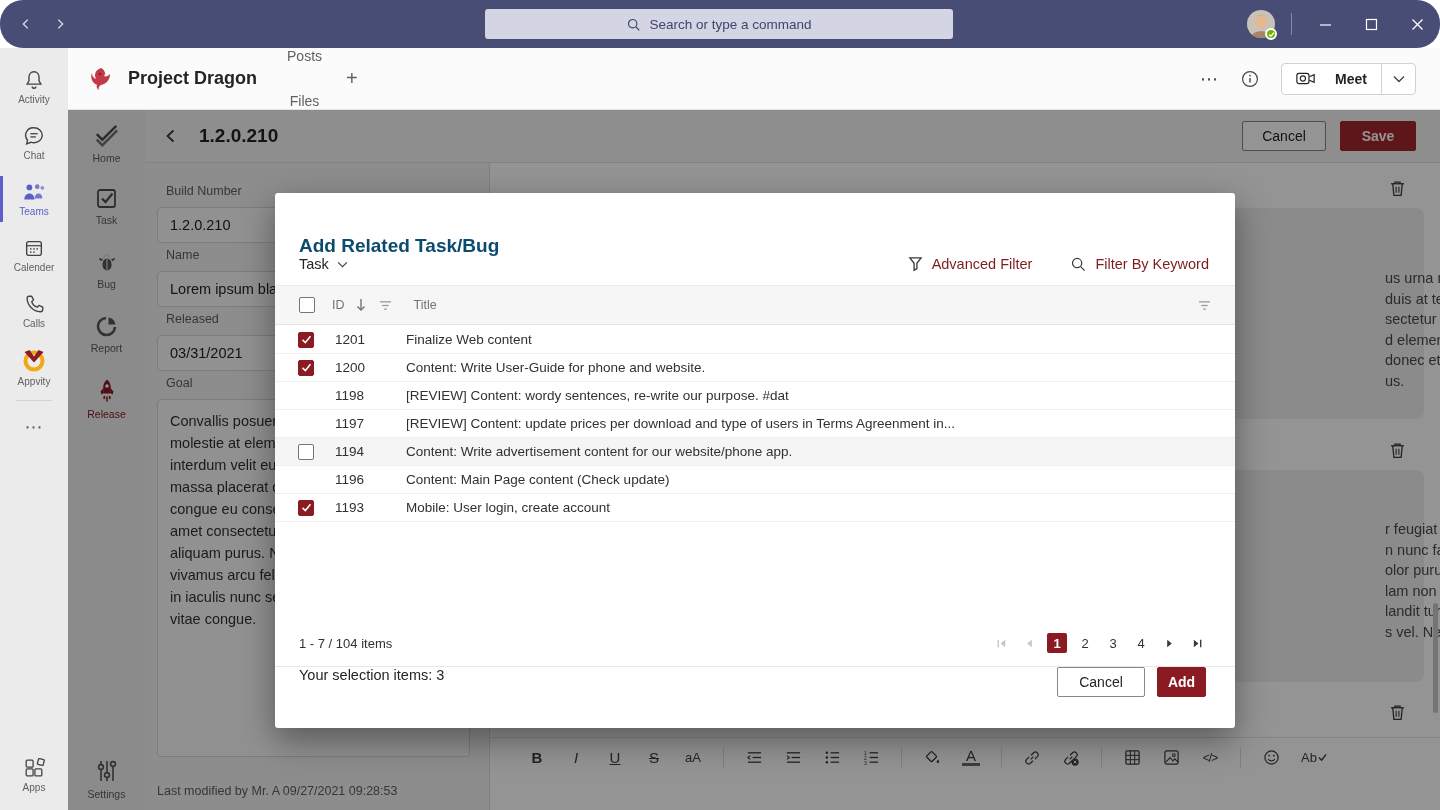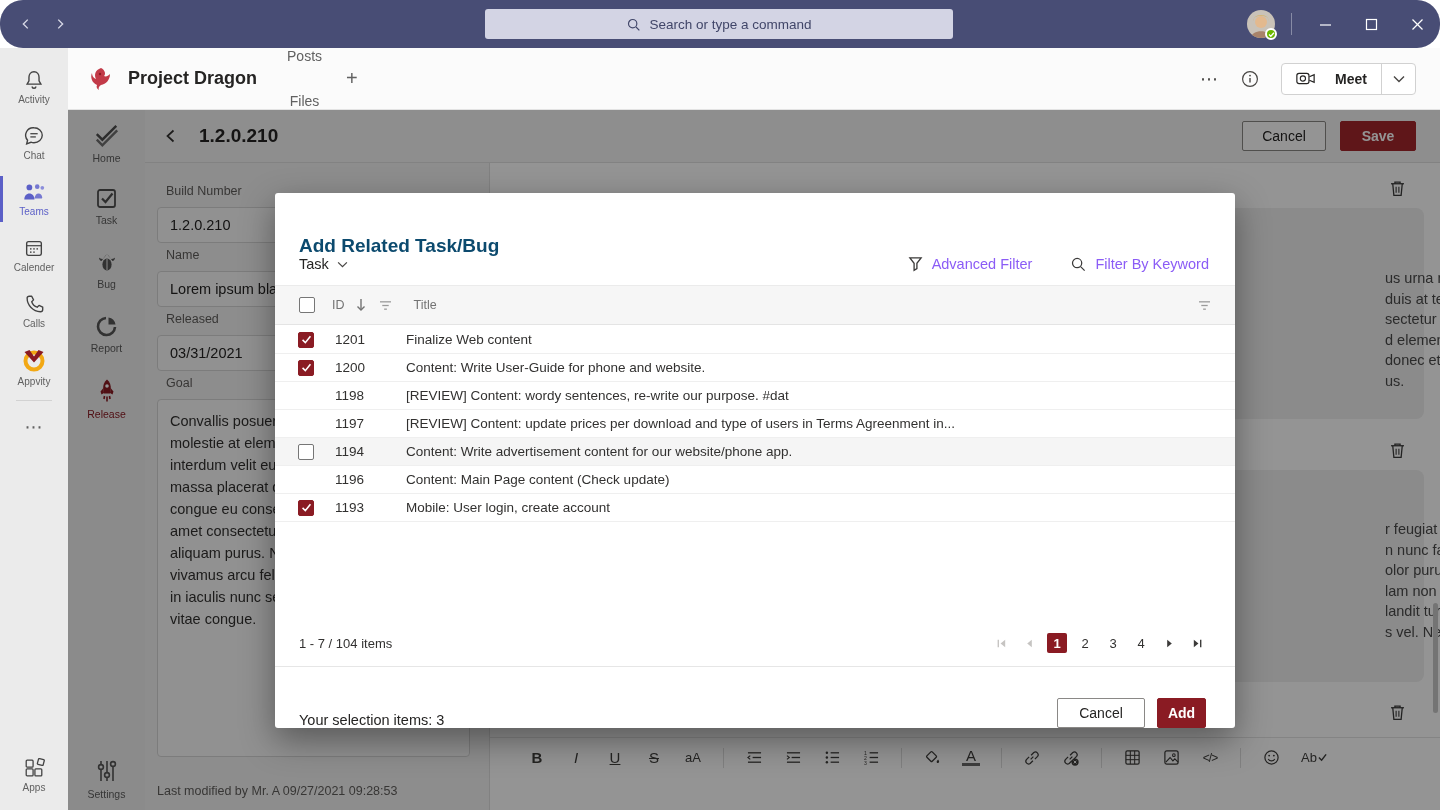--- a/index.html
+++ b/index.html
@@ -82,42 +82,42 @@
 
   
   .dim { position:absolute; top:110px; left:68px; right:0; bottom:0; background:rgba(0,0,0,0.42); z-index:5; }
 
   
   .modal { position:absolute; left:275px; top:193px; width:960px; height:535px; background:#fff; border-radius:3px; box-shadow:0 12px 34px rgba(0,0,0,.4); z-index:10; }
   .m-title { position:absolute; left:24px; top:16px; font-size:19px; font-weight:bold; color:#0c4a6e;margin-top:26px; }
   .m-controls { position:absolute; left:24px; right:26px; top:58px; height:26px; display:flex; align-items:center; }
   .type-dd { display:flex; align-items:center; gap:8px; font-size:14.5px; color:#252423; }
   .m-filters { margin-left:auto; display:flex; align-items:center; gap:38px; }
-  .flt { display:flex; align-items:center; gap:9px; font-size:14.5px; color:#8b5cf6; }
+  .flt { display:flex; align-items:center; gap:9px; font-size:14.5px; color:#7f1d1d; }
   .m-thead { position:absolute; left:0; right:0; top:92px; height:40px; background:#f6f6f6; border-top:1px solid #ebebeb; border-bottom:1px solid #e4e4e4; display:flex; align-items:center; padding:0 24px; color:#737373; font-size:12.5px; }
   .cb { width:16px; height:16px; border-radius:2px; border:1px solid #767676; background:#fff; display:flex; align-items:center; justify-content:center; flex:none; }
   .m-thead .col-id { margin-left:17px; }
   .m-thead .sort-ic { margin-left:10px; } .m-thead .flt-ic { margin-left:12px; }
   .m-thead .col-title { margin-left:22px; }
   .m-thead .flt-right { margin-left:auto; }
   .m-rows { position:absolute; left:0; right:0; top:133px; }
   .trow { height:28px; display:flex; align-items:center; padding-left:23px; border-bottom:1px solid #efefef; background:#fff; font-size:13.5px; color:#323130; }
   .trow .rid { margin-left:21px; width:44px; }
   .trow .rtitle { margin-left:27px; white-space:nowrap; overflow:hidden; }
   .trow[data-state="none"] .cb { visibility:hidden; }
   .trow[data-state="checked"] .cb { background:#8a1b23; border-color:#8a1b23; }
   .trow[data-state="checked"] .cb svg { display:block; }
   .cb svg { display:none; }
   .trow[data-state="unchecked"] { background:#f5f5f5; }
   .m-pager { position:absolute; left:0; right:0; top:427px; height:47px; border-bottom:1px solid #e6e6e6; display:flex; align-items:center; padding:0 28px 0 24px; }
   .range-lbl { font-size:13px; color:#323130; }
   .pager-ctrls { margin-left:auto; display:flex; align-items:center; gap:8px; }
   .pgbtn { width:20px; height:20px; display:flex; align-items:center; justify-content:center; font-size:13px; color:#323130; }
   .pgbtn.activepage { background:#8a1b23; color:#fff; border-radius:2px; font-weight:bold; }
-  .m-footer { position:absolute; left:0; right:0; top:474px; bottom:0; display:flex; align-items:flex-end; padding:0 29px 0 24px; }
+  .m-footer { position:absolute; left:0; right:0; top:474px; bottom:0; display:flex; align-items:flex-start; padding:0 29px 16px 24px; }
   .sel-lbl { font-size:14.5px; color:#252423; }
   .m-actions { margin-left:auto; display:flex; gap:12px; }
   .btn-cancel-m { width:88px; }
   .btn-add { background:#8a1b23; border:1px solid #8a1b23; color:#fff; width:49px; font-weight:bold; }
 </style>
 </head>
 <body>
 
 <div class="screen">
 

